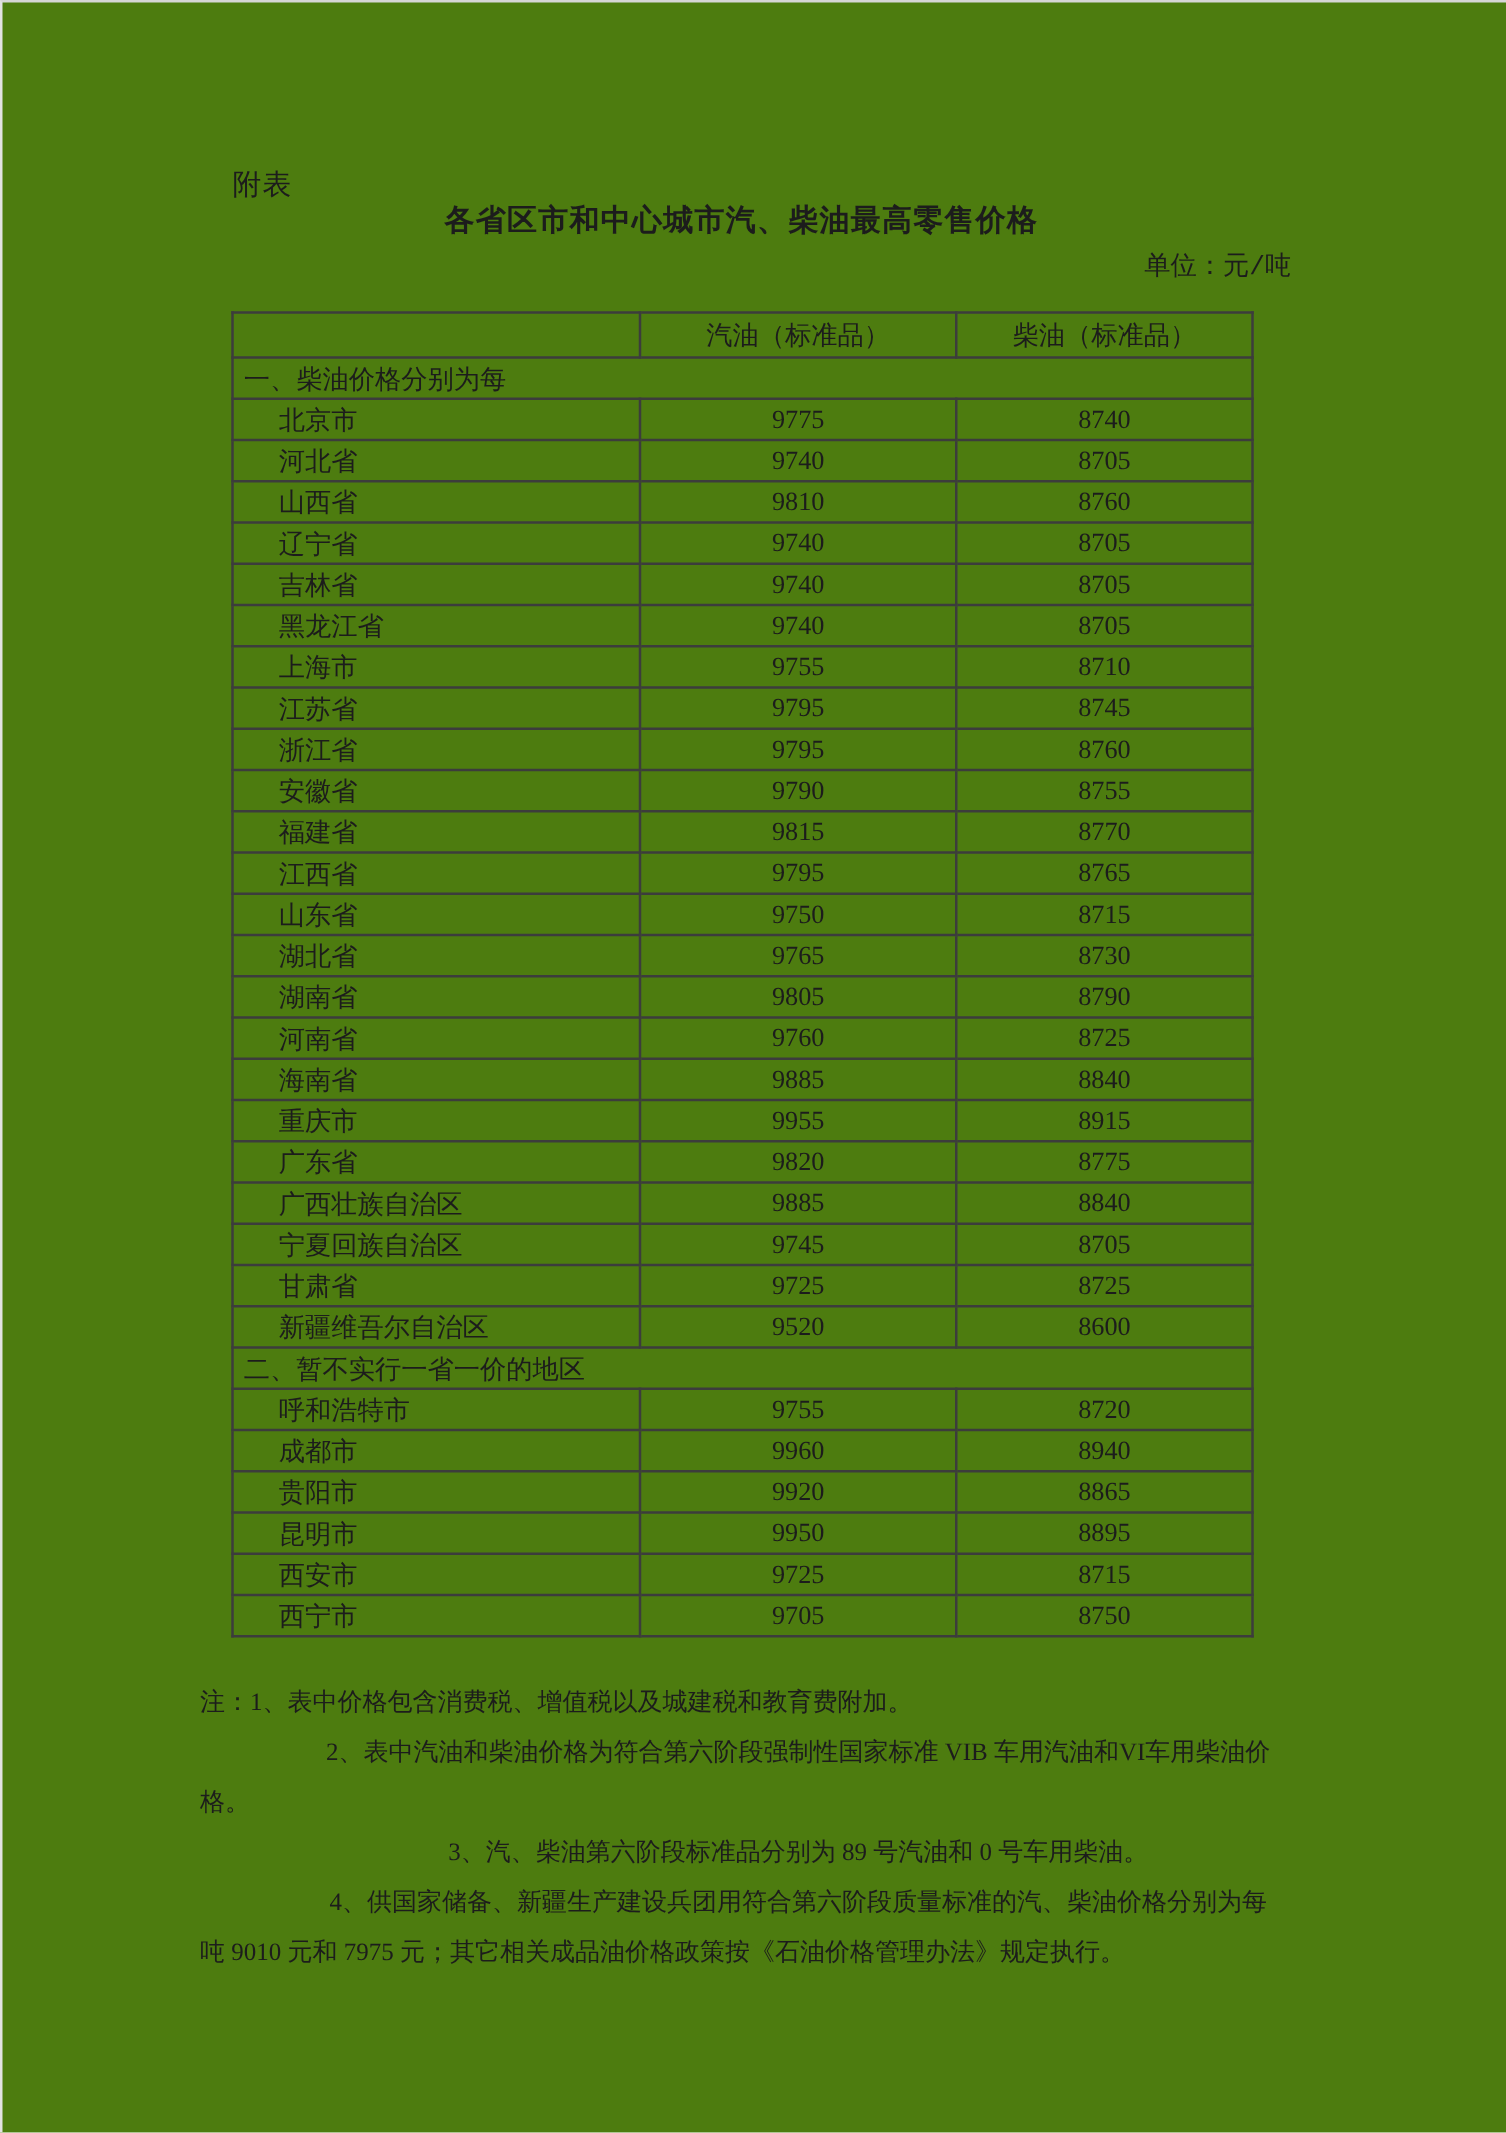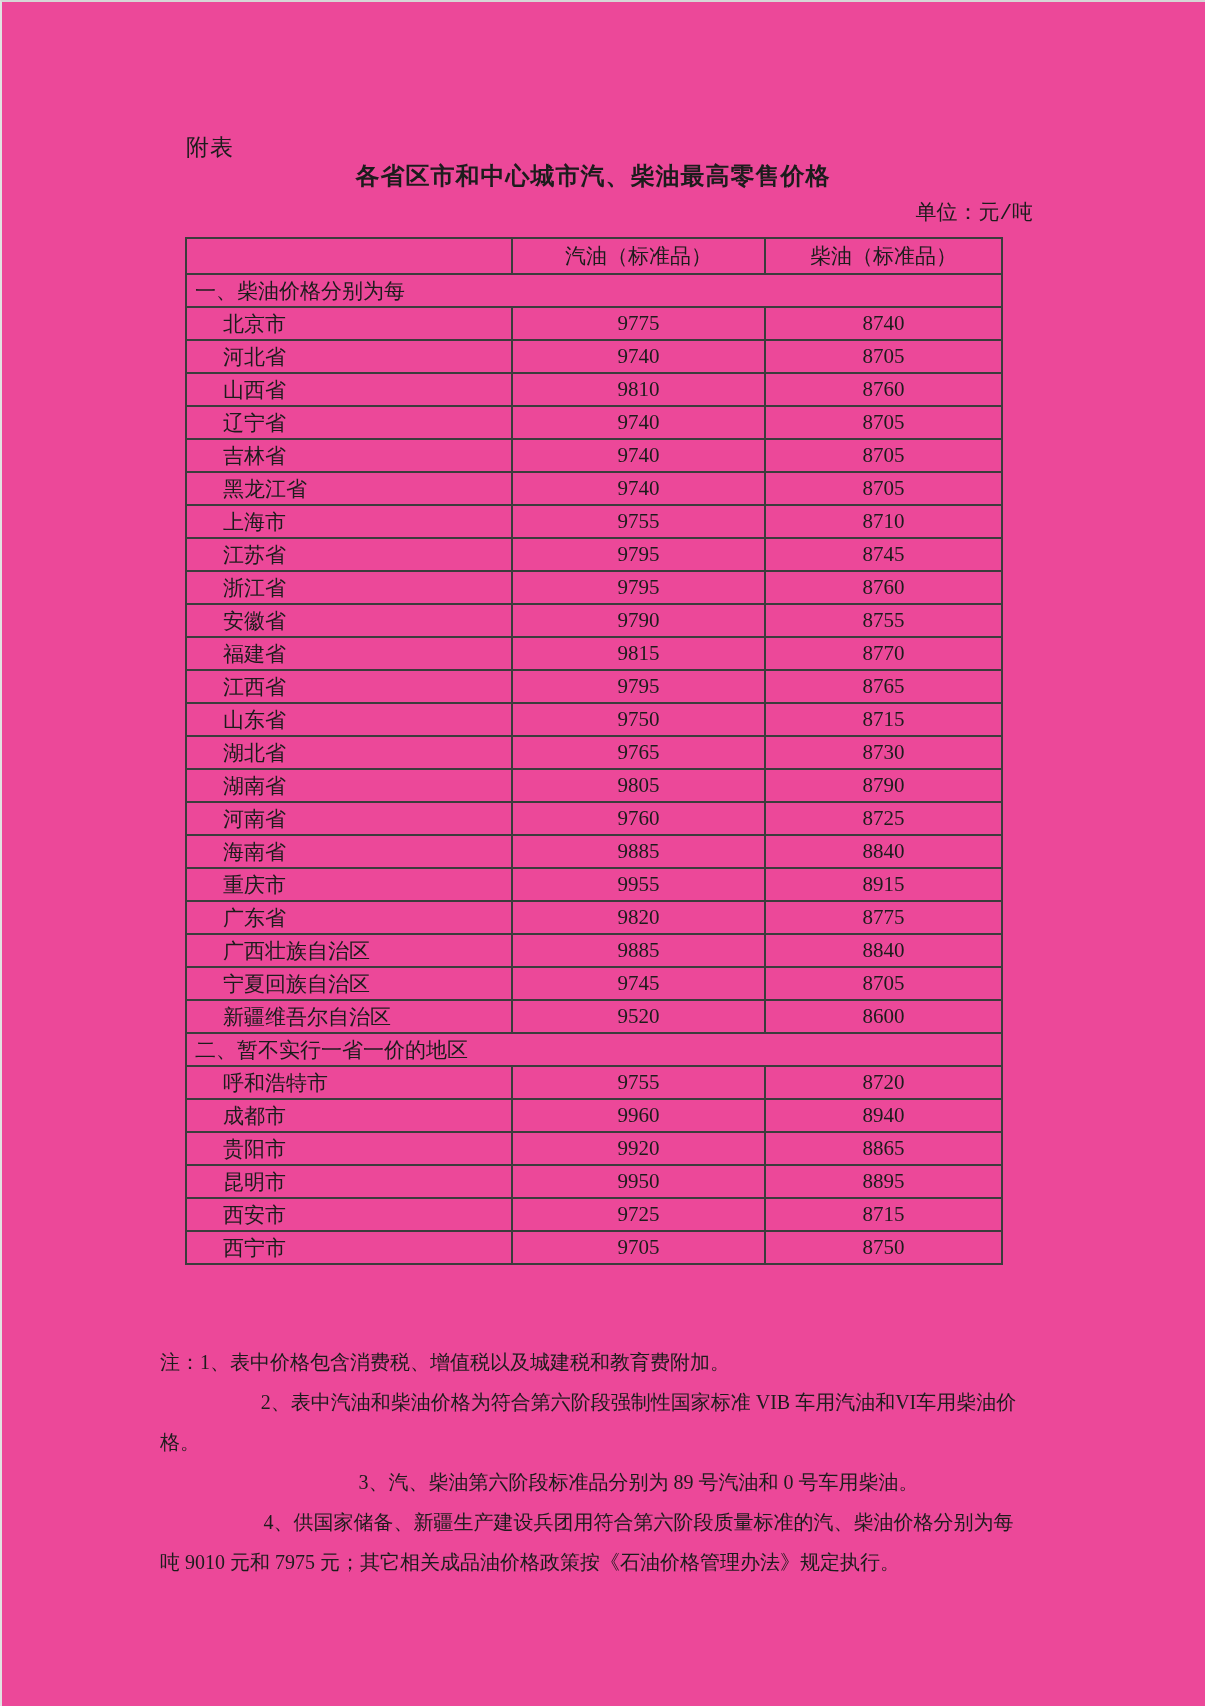--- a/index.html
+++ b/index.html
@@ -1,40 +1,40 @@
 <!DOCTYPE html>
 <html lang="zh"><head>
 <meta charset="utf-8">
 <style>
   html,body{margin:0;padding:0;background:#ffffff;}
   .page{
     position:relative;
     width:1205px;height:1706px;
-    background:#ec4899;
+    background:#4d7c0f;
     border-top:2px solid #d6d6d6;
     border-left:2px solid #e2e2e2;
     box-sizing:border-box;
     font-family:"Liberation Serif","DejaVu Serif",serif;
     color:#1c1c1c;
     overflow:hidden;
   }
   .annex{
     position:absolute;left:184px;top:130px;
     font-size:23px;letter-spacing:1px;
   }
   .doc-title{
     position:absolute;left:183px;top:158px;width:816px;
     text-align:center;font-size:24px;font-weight:bold;letter-spacing:1px;
   }
   .unit{
     position:absolute;left:183px;top:196px;width:848px;
     text-align:right;font-size:21px;font-family:Liberation Mono, monospace;
   }
   table.price-table{
-    position:absolute;left:183px;top:235px;
+    position:absolute;left:183px;top:247px;
     width:816px;border-collapse:collapse;table-layout:fixed;
   }
   .price-table th,.price-table td{
     border:2px solid #3c3c3c;
     font-weight:normal;
     font-size:21px;
     padding:0;
     height:31px;
     vertical-align:middle;
     overflow:hidden;
@@ -188,20 +188,25 @@
           <td class="region-cell">广西壮族自治区</td>
           <td class="num-cell">9885</td>
           <td class="num-cell">8840</td>
         </tr>
         <tr>
           <td class="region-cell">宁夏回族自治区</td>
           <td class="num-cell">9745</td>
           <td class="num-cell">8705</td>
         </tr>
         <tr>
+          <td class="region-cell">甘肃省</td>
+          <td class="num-cell">9725</td>
+          <td class="num-cell">8725</td>
+        </tr>
+        <tr>
           <td class="region-cell">新疆维吾尔自治区</td>
           <td class="num-cell">9520</td>
           <td class="num-cell">8600</td>
         </tr>
         <tr>
           <td colspan="3" class="section-cell">二、暂不实行一省一价的地区</td>
         </tr>
         <tr>
           <td class="region-cell">呼和浩特市</td>
           <td class="num-cell">9755</td>

